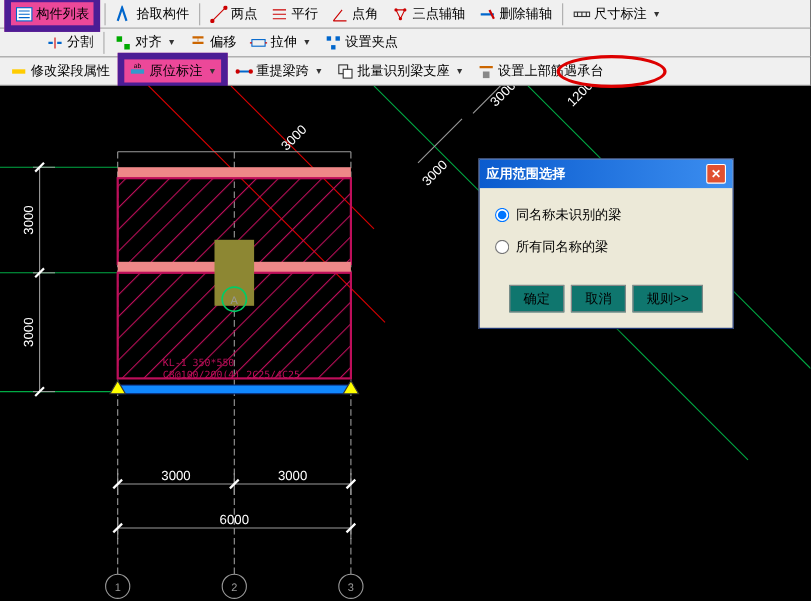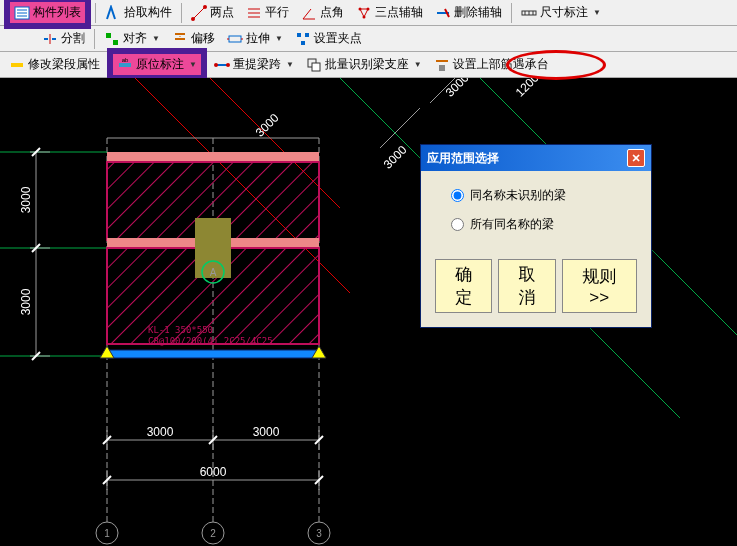--- a/index.html
+++ b/index.html
@@ -22,28 +22,28 @@
 .canvas svg { width: 100%; height: 100%; }
 
 
 .dim-text { fill: #fff; font-size: 12px; font-family: sans-serif; text-anchor: middle; }
 .dim-text-rot { fill: #fff; font-size: 12px; font-family: sans-serif; text-anchor: middle; }
 .beam-text { fill: #be0e5a; font-size: 9px; font-family: monospace; }
 .axis-circle { fill: none; stroke: #999; stroke-width: 1; }
 .axis-text { fill: #999; font-size: 10px; text-anchor: middle; }
 
 
-.dialog { position: absolute; left: 420px; top: 144px; width: 232px; background: #ece9d8; border: 1px solid #0a246a; box-shadow: 2px 2px 8px rgba(0,0,0,0.5); z-index: 10; }
+.dialog { position: absolute; left: 435px; top: 144px; width: 232px; background: #ece9d8; border: 1px solid #0a246a; box-shadow: 2px 2px 8px rgba(0,0,0,0.5); z-index: 10; }
 .dialog-title { background: linear-gradient(to right, #0a5bce, #3c8ef0); color: #fff; padding: 4px 6px; font-weight: bold; font-size: 12px; display: flex; justify-content: space-between; align-items: center; }
 .dialog-close { width: 18px; height: 18px; background: #e05030; border: 1px solid #fff; color: #fff; display: flex; align-items: center; justify-content: center; font-size: 11px; cursor: pointer; border-radius:2px;}
-.dialog-body { padding: 10px 30px; }
+.dialog-body { padding: 10px 14px; }
 .radio-row { display: flex; align-items: center; gap: 6px; padding: 6px 0; cursor: pointer; }
 .radio-row input { margin: 0; }
 .dialog-buttons { display: flex; gap: 6px; padding: 10px 14px 14px; justify-content: center; }
-.dialog-buttons button { padding: 3px 12px; font-size: 17px; background: #fef9c3; border: 1px solid #888; cursor: pointer; }
+.dialog-buttons button { padding: 3px 12px; font-size: 12px; background: #0f766e; border: 1px solid #888; cursor: pointer; }
 </style>
 </head>
 <body>
 
 <div class="toolbar">
   <div class="tb-btn highlighted">
     <span class="tb-icon"><svg viewBox="0 0 16 16">
           <rect x="1" y="2" width="14" height="12" fill="#fff" stroke="#06c"></rect>
           <line x1="3" y1="5" x2="13" y2="5" stroke="#06c"></line>
           <line x1="3" y1="8" x2="13" y2="8" stroke="#06c"></line>

